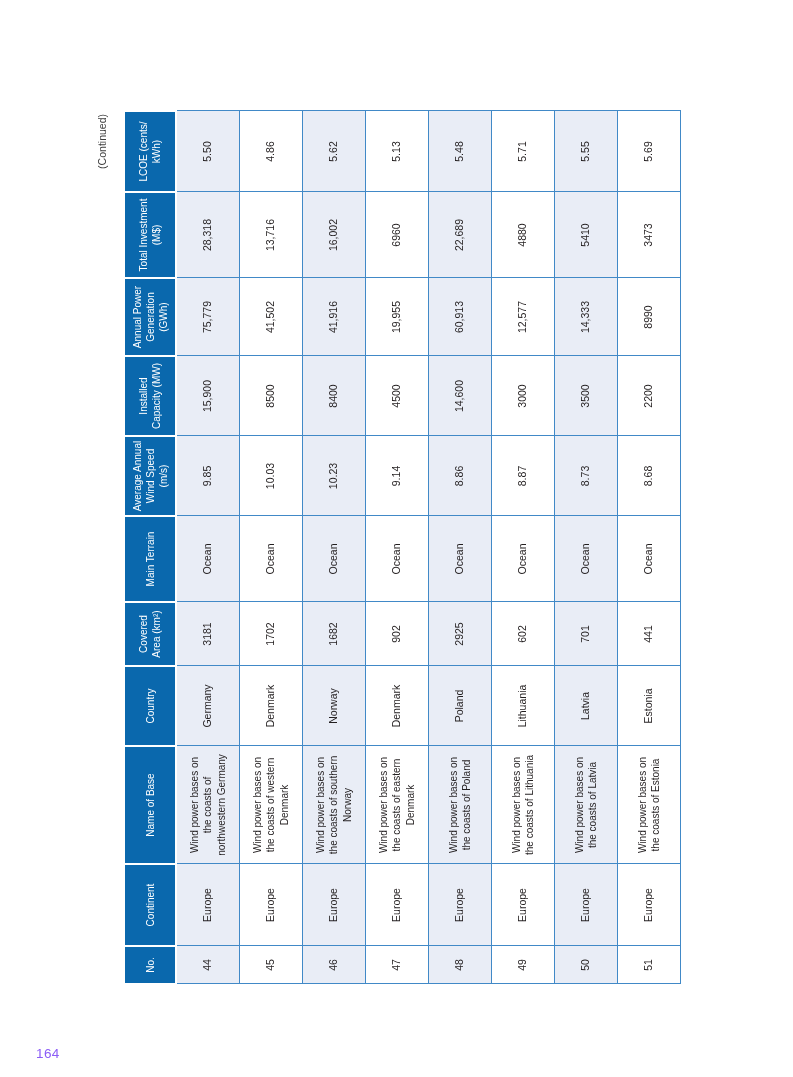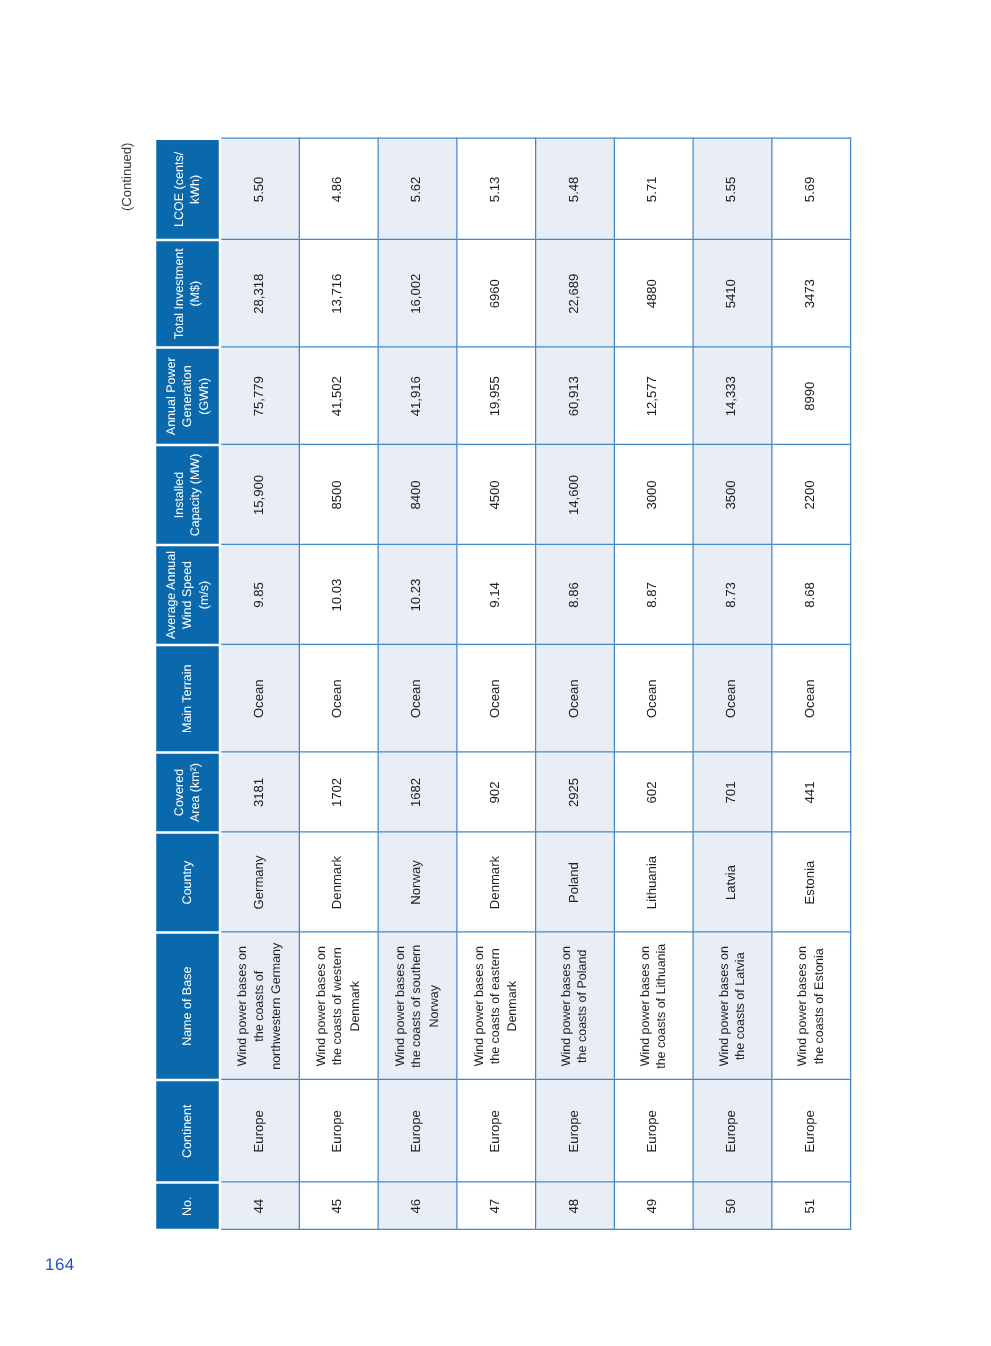--- a/index.html
+++ b/index.html
@@ -25,21 +25,21 @@
     font-size:10.5px;line-height:1.32;text-align:center;vertical-align:middle;
     padding:2px 4px;height:58px;
   }
   table.base-table tbody tr:nth-child(odd) td{background:#e9edf6;}
   table.base-table td.cell-name{font-size:10px;}
   .continued-label{
     position:absolute;top:-27px;right:2px;font-size:10.5px;color:#3d3d3d;
     white-space:nowrap;
   }
   .page-number{
-    position:absolute;left:36px;top:1004px;font-size:13.5px;color:#1d4ed8;
+    position:absolute;left:36px;top:1046px;font-size:13.5px;color:#8b5cf6;
     letter-spacing:.4px;
   }
 </style>
 </head>
 <body>
 
 <div class="page">
 
   <div class="rotated-wrap">
     <div class="continued-label">(Continued)</div>

